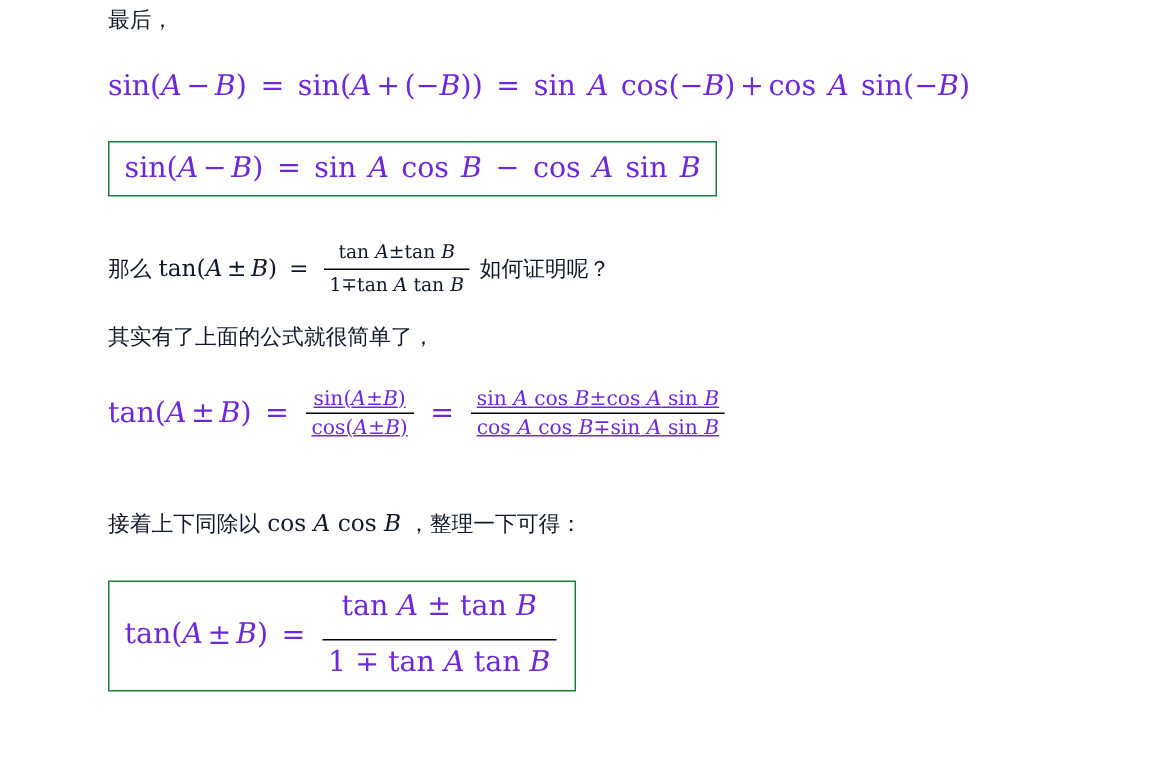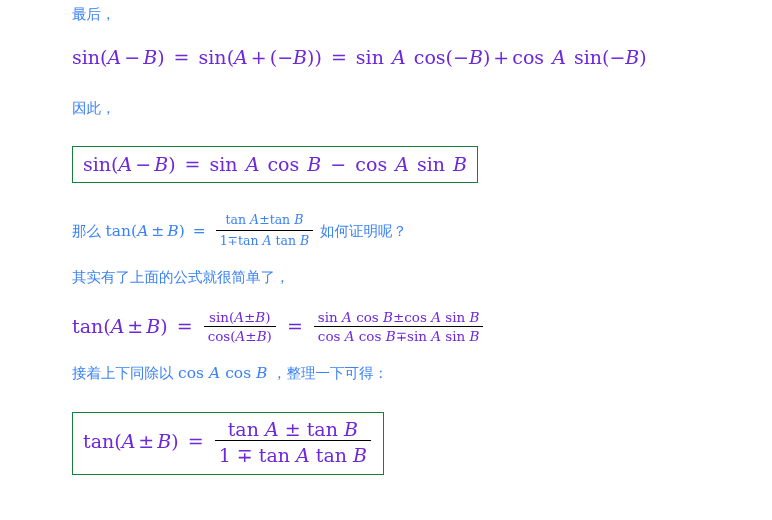--- a/index.html
+++ b/index.html
@@ -24,27 +24,27 @@
   .content {
     position: absolute;
     left: 72px;
     top: 0px;
     width: 660px;
   }
   .para {
     font-family: "DejaVu Sans", sans-serif;
     font-size: 14.5px;
     line-height: 1.5;
-    color: #3b82f6;
+    color: #0f172a;
   }
   .p-final { margin-top: 4px; }
   .p-therefore { margin-top: 30px; }
   .p-how { margin-top: 29px; }
   .p-simple { margin-top: 10px; }
-  .p-divide { margin-top: 17px; }
+  .p-divide { margin-top: 44px; }
 
   
   .math {
     font-family: "DejaVu Serif", serif;
     font-size: 19px;
     color: #6d28d9;
     white-space: nowrap;
   }
   .mi { font-style: italic; font-family: "DejaVu Serif", serif; }
   .mo { font-style: normal; }
@@ -78,23 +78,23 @@
     display: block;
     padding: 0 4px 1px 4px;
     border-bottom: 1px solid #000;
   }
   .frac .den {
     display: block;
     padding: 1px 4px 0 4px;
     text-align: center;
   }
   .frac-small { font-size: 12.5px; }
-  .frac-med { font-size: 13.5px; }
+  .frac-med { font-size: 13.5px; text-decoration: underline; }
   .frac-big { font-size: 19px; }
-  .frac-big .num { padding-bottom: 0; }
+  .frac-big .num { padding-bottom: 11px; }
   .frac-big .den { padding-top: 3px; }
 
   .inline-math {
     font-family: "DejaVu Serif", serif;
     font-size: 15.5px;
   }
   .op { padding: 0 3px; }
   .thin { padding: 0 1px; }
 </style>
 </head>
@@ -102,21 +102,20 @@
 
 <div class="page">
   <div class="content">
 
     <p class="para p-final">最后，</p>
 
     <div class="math display-eq">
       <span class="mf">sin</span><span class="mo">(</span><span class="mi">A</span><span class="op">−</span><span class="mi">B</span><span class="mo">)</span><span class="op">&nbsp;=&nbsp;</span><span class="mf">sin</span><span class="mo">(</span><span class="mi">A</span><span class="op">+</span><span class="mo">(</span><span class="mo">−</span><span class="mi">B</span><span class="mo">))</span><span class="op">&nbsp;=&nbsp;</span><span class="mf">sin</span><span class="thin">&nbsp;</span><span class="mi">A</span><span class="thin">&nbsp;</span><span class="mf">cos</span><span class="mo">(</span><span class="mo">−</span><span class="mi">B</span><span class="mo">)</span><span class="op">+</span><span class="mf">cos</span><span class="thin">&nbsp;</span><span class="mi">A</span><span class="thin">&nbsp;</span><span class="mf">sin</span><span class="mo">(</span><span class="mo">−</span><span class="mi">B</span><span class="mo">)</span>
     </div>
 
-    <p class="para p-therefore">因此，</p>
 
     <div class="eq-sin-box-wrap">
       <span class="math boxed">
         <span class="mf">sin</span><span class="mo">(</span><span class="mi">A</span><span class="op">−</span><span class="mi">B</span><span class="mo">)</span><span class="op">&nbsp;=&nbsp;</span><span class="mf">sin</span><span class="thin">&nbsp;</span><span class="mi">A</span><span class="thin">&nbsp;</span><span class="mf">cos</span><span class="thin">&nbsp;</span><span class="mi">B</span><span class="op">&nbsp;−&nbsp;</span><span class="mf">cos</span><span class="thin">&nbsp;</span><span class="mi">A</span><span class="thin">&nbsp;</span><span class="mf">sin</span><span class="thin">&nbsp;</span><span class="mi">B</span>
       </span>
     </div>
 
     <p class="para p-how">
       <span>那么 </span><span class="inline-math"><span class="mf">tan</span><span class="mo">(</span><span class="mi">A</span><span class="op">±</span><span class="mi">B</span><span class="mo">)</span><span class="op">&nbsp;=&nbsp;</span><span class="frac frac-small"><span class="num"><span class="mf">tan</span>&nbsp;<span class="mi">A</span>±<span class="mf">tan</span>&nbsp;<span class="mi">B</span></span><span class="den">1∓<span class="mf">tan</span>&nbsp;<span class="mi">A</span>&nbsp;<span class="mf">tan</span>&nbsp;<span class="mi">B</span></span></span></span><span> 如何证明呢？</span>
     </p>

